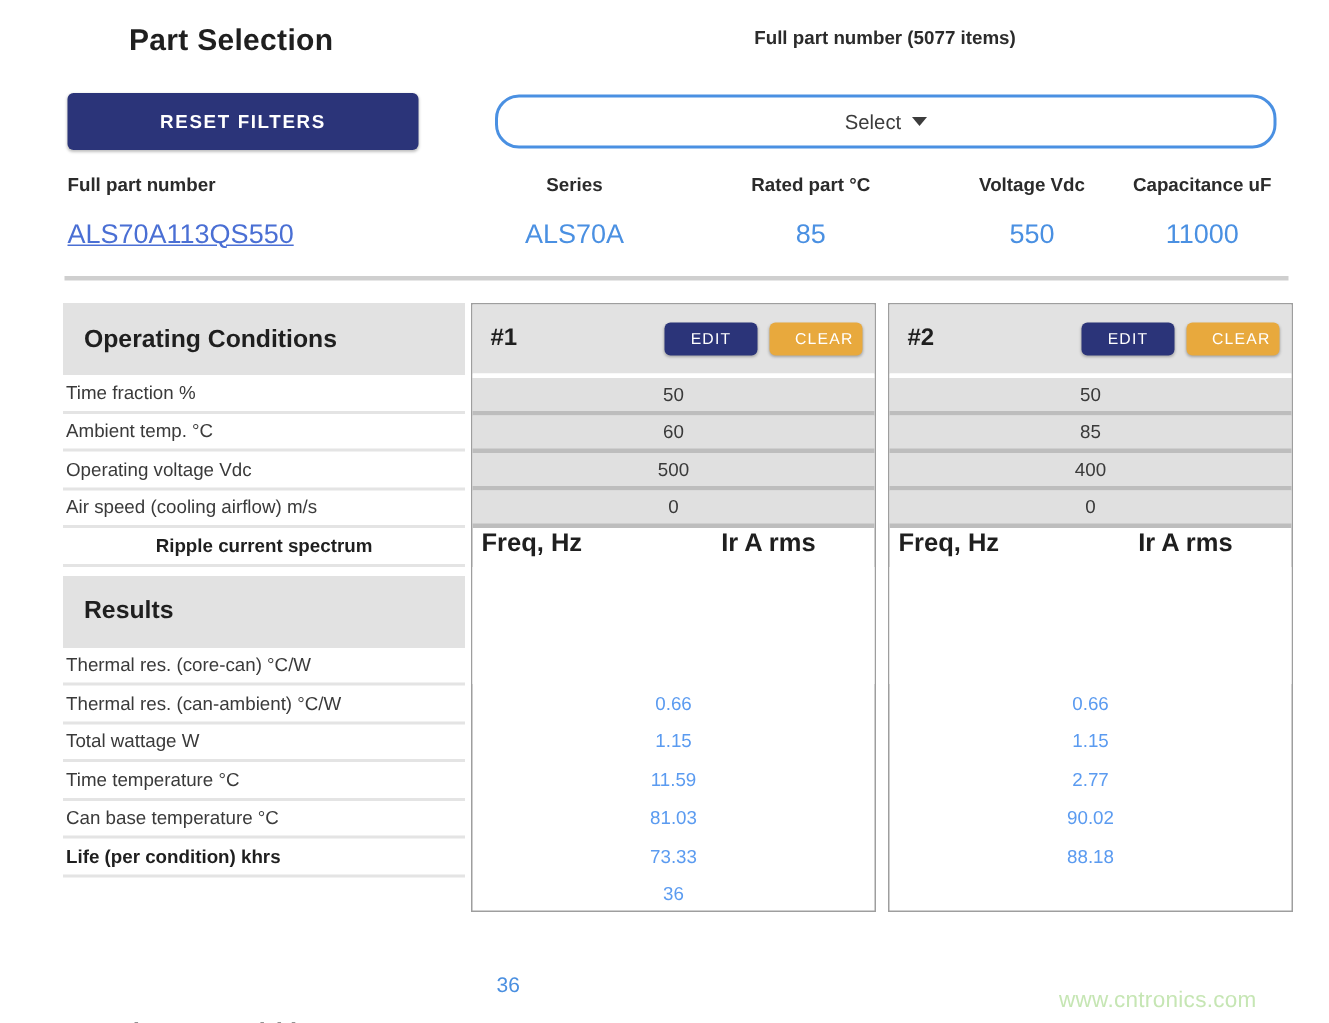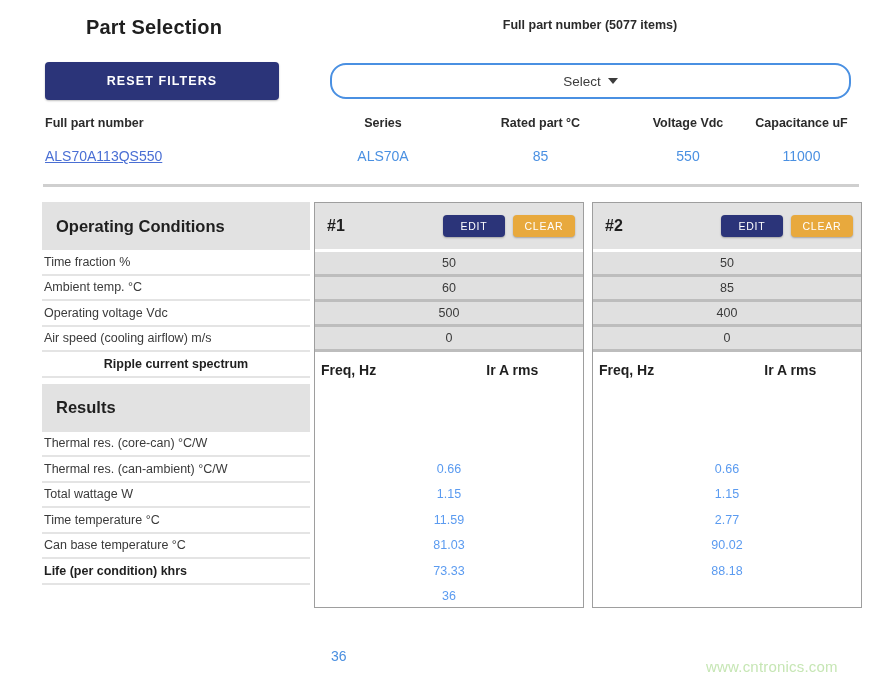--- a/index.html
+++ b/index.html
@@ -86,21 +86,21 @@
     position: absolute;
     left: 45px;
     top: 110px;
     width: 810px;
   }
   .part-table .row {
     display: flex;
     align-items: center;
   }
   .part-table .hdr { height: 26px; font-size: 12.5px; font-weight: bold; color: #2b2b2b; }
-  .part-table .dat { height: 40px; font-size: 14px; color: #4a90e2; }
+  .part-table .dat { height: 40px; font-size: 18px; color: #4a90e2; }
   .col-part   { width: 268px; text-align: left; }
   .col-series { width: 140px; text-align: center; }
   .col-temp   { width: 175px; text-align: center; }
   .col-volt   { width: 120px; text-align: center; }
   .col-cap    { width: 107px; text-align: center; }
   .part-link { color: #4a6fd4; text-decoration: underline; cursor: pointer; }
 
   .hr-thick {
     position: absolute;
     left: 43px;
@@ -175,39 +175,39 @@
     border-radius: 4px;
     font-family: "Liberation Sans", sans-serif;
     font-size: 10.5px;
     font-weight: normal;
     letter-spacing: 0.8px;
     color: #ffffff;
     cursor: pointer;
     box-shadow: 0 1px 2px rgba(0,0,0,0.28);
   }
   .btn-edit { background: #2b3479; margin-right: 8px; }
-  .btn-clear { background: #e8a93d; }
+  .btn-clear { background: #e8a93d; text-align: right; }
 
   .val-box {
     height: 22px;
     background: #e0e0e0;
     border-bottom: 3px solid #bdbdbd;
     display: flex;
     align-items: center;
     justify-content: center;
     font-size: 12.5px;
     color: #3a3a3a;
   }
   .val-top-gap { height: 3px; background: #ffffff; }
 
   .freq-hdr {
     height: 26px;
     display: flex;
-    align-items: flex-end;
-    font-size: 14px;
+    align-items: flex-start;
+    font-size: 17px;
     font-weight: bold;
     color: #1f1f1f;
     padding-left: 6px;
     box-sizing: border-box;
   }
   .freq-hdr .f1 { width: 46%; text-align: left; }
   .freq-hdr .f2 { width: 54%; text-align: center; }
 
   .spectrum-area { height: 78px; background: #ffffff; }
 

